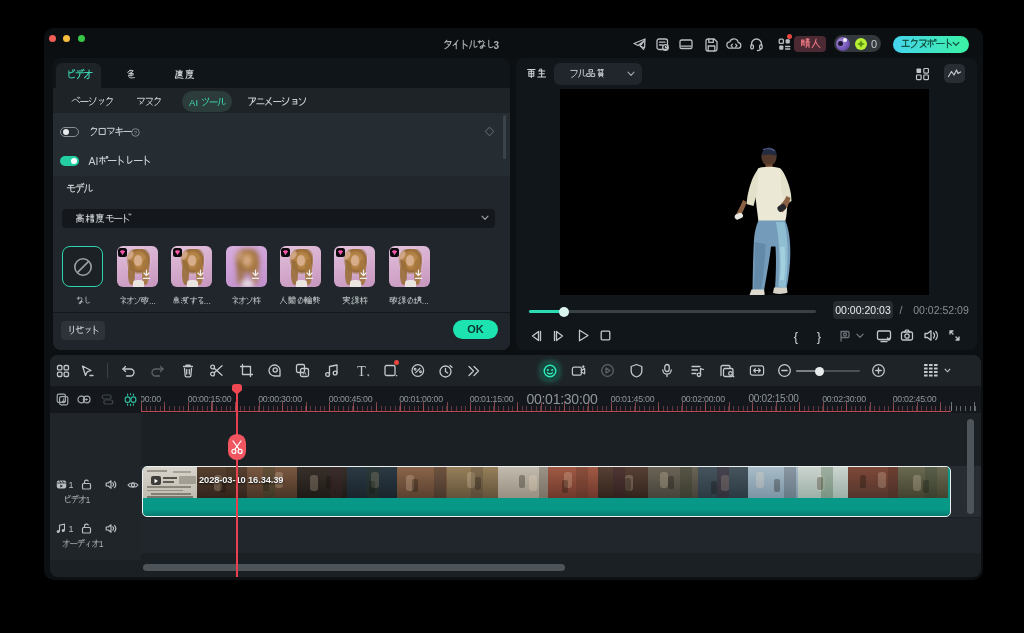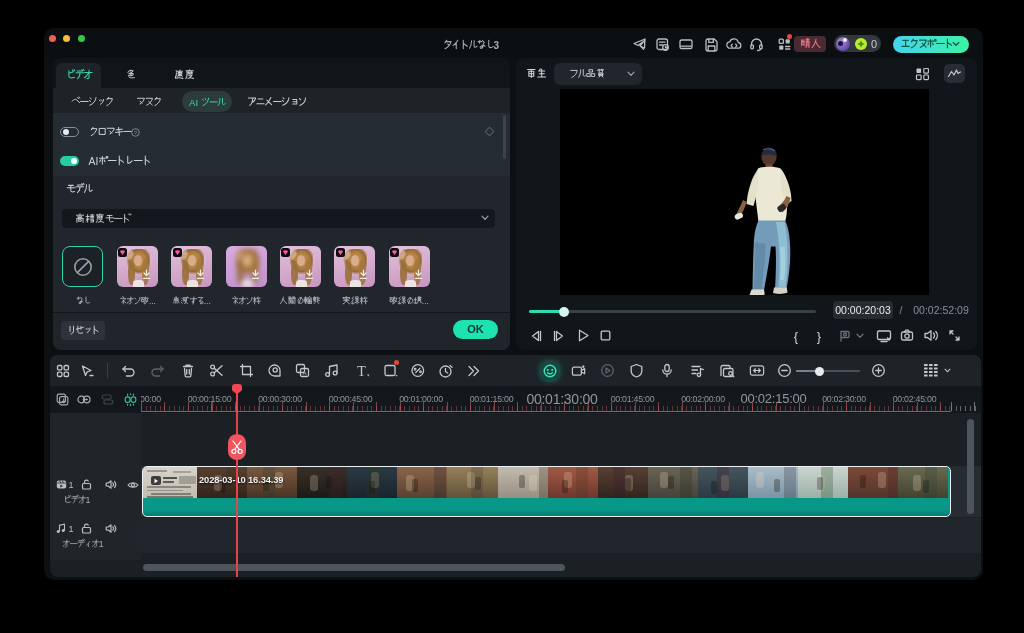--- a/index.html
+++ b/index.html
@@ -767,21 +767,21 @@
         <div class="abs" style="left:88px;top:31px;width:836px;height:27px;overflow:hidden">
           <div class="lbl" style="left:-31.0px;top:7px;width:58px;height:11px;color:#8f979c;font-size:8.8px;letter-spacing:-0.25px">00:00:00:00</div>
           <div class="lbl" style="left:39.5px;top:7px;width:58px;height:11px;color:#8f979c;font-size:8.8px;letter-spacing:-0.25px">00:00:15:00</div>
           <div class="lbl" style="left:110.0px;top:7px;width:58px;height:11px;color:#8f979c;font-size:8.8px;letter-spacing:-0.25px">00:00:30:00</div>
           <div class="lbl" style="left:180.5px;top:7px;width:58px;height:11px;color:#8f979c;font-size:8.8px;letter-spacing:-0.25px">00:00:45:00</div>
           <div class="lbl" style="left:251.0px;top:7px;width:58px;height:11px;color:#8f979c;font-size:8.8px;letter-spacing:-0.25px">00:01:00:00</div>
           <div class="lbl" style="left:321.5px;top:7px;width:58px;height:11px;color:#8f979c;font-size:8.8px;letter-spacing:-0.25px">00:01:15:00</div>
           <div class="lbl" style="left:392.0px;top:7px;width:58px;height:11px;color:#8f979c;font-size:14px;letter-spacing:-0.25px">00:01:30:00</div>
           <div class="lbl" style="left:462.5px;top:7px;width:58px;height:11px;color:#8f979c;font-size:8.8px;letter-spacing:-0.25px">00:01:45:00</div>
           <div class="lbl" style="left:533.0px;top:7px;width:58px;height:11px;color:#8f979c;font-size:8.8px;letter-spacing:-0.25px">00:02:00:00</div>
-          <div class="lbl" style="left:603.5px;top:7px;width:58px;height:11px;color:#8f979c;font-size:13px;letter-spacing:-0.25px">00:02:15:00</div>
+          <div class="lbl" style="left:603.5px;top:7px;width:58px;height:11px;color:#8f979c;font-size:10px;letter-spacing:-0.25px">00:02:15:00</div>
           <div class="lbl" style="left:674.0px;top:7px;width:58px;height:11px;color:#8f979c;font-size:8.8px;letter-spacing:-0.25px">00:02:30:00</div>
           <div class="lbl" style="left:744.5px;top:7px;width:58px;height:11px;color:#8f979c;font-size:8.8px;letter-spacing:-0.25px">00:02:45:00</div>
           <div class="abs" style="left:0;top:20px;width:810px;height:5px;background:repeating-linear-gradient(90deg,rgba(190,95,100,0.45) 0px,rgba(190,95,100,0.45) 1px,transparent 1px,transparent 4.7px)"></div>
           <div class="abs" style="left:0;top:16px;width:810px;height:9px;background:repeating-linear-gradient(90deg,rgba(190,95,100,0.62) 0px,rgba(190,95,100,0.62) 1px,transparent 1px,transparent 23.5px)"></div>
           <div class="abs" style="left:0;top:24.5px;width:810px;height:1.6px;background:#b94a54"></div>
           <div class="abs" style="left:810px;top:20px;width:26px;height:5px;background:repeating-linear-gradient(90deg,rgba(130,138,143,0.7) 0px,rgba(130,138,143,0.7) 1px,transparent 1px,transparent 4.7px)"></div>
           <div class="abs" style="left:810px;top:16px;width:26px;height:9px;background:repeating-linear-gradient(90deg,rgba(130,138,143,0.8) 0px,rgba(130,138,143,0.8) 1px,transparent 1px,transparent 23.5px)"></div>
         </div>
         <div class="abs" style="left:88px;top:58px;width:839.5px;height:147px;background:#1b2024"></div>
         <div class="abs" style="left:88px;top:111px;width:839.5px;height:51px;background:#262c31"></div>

